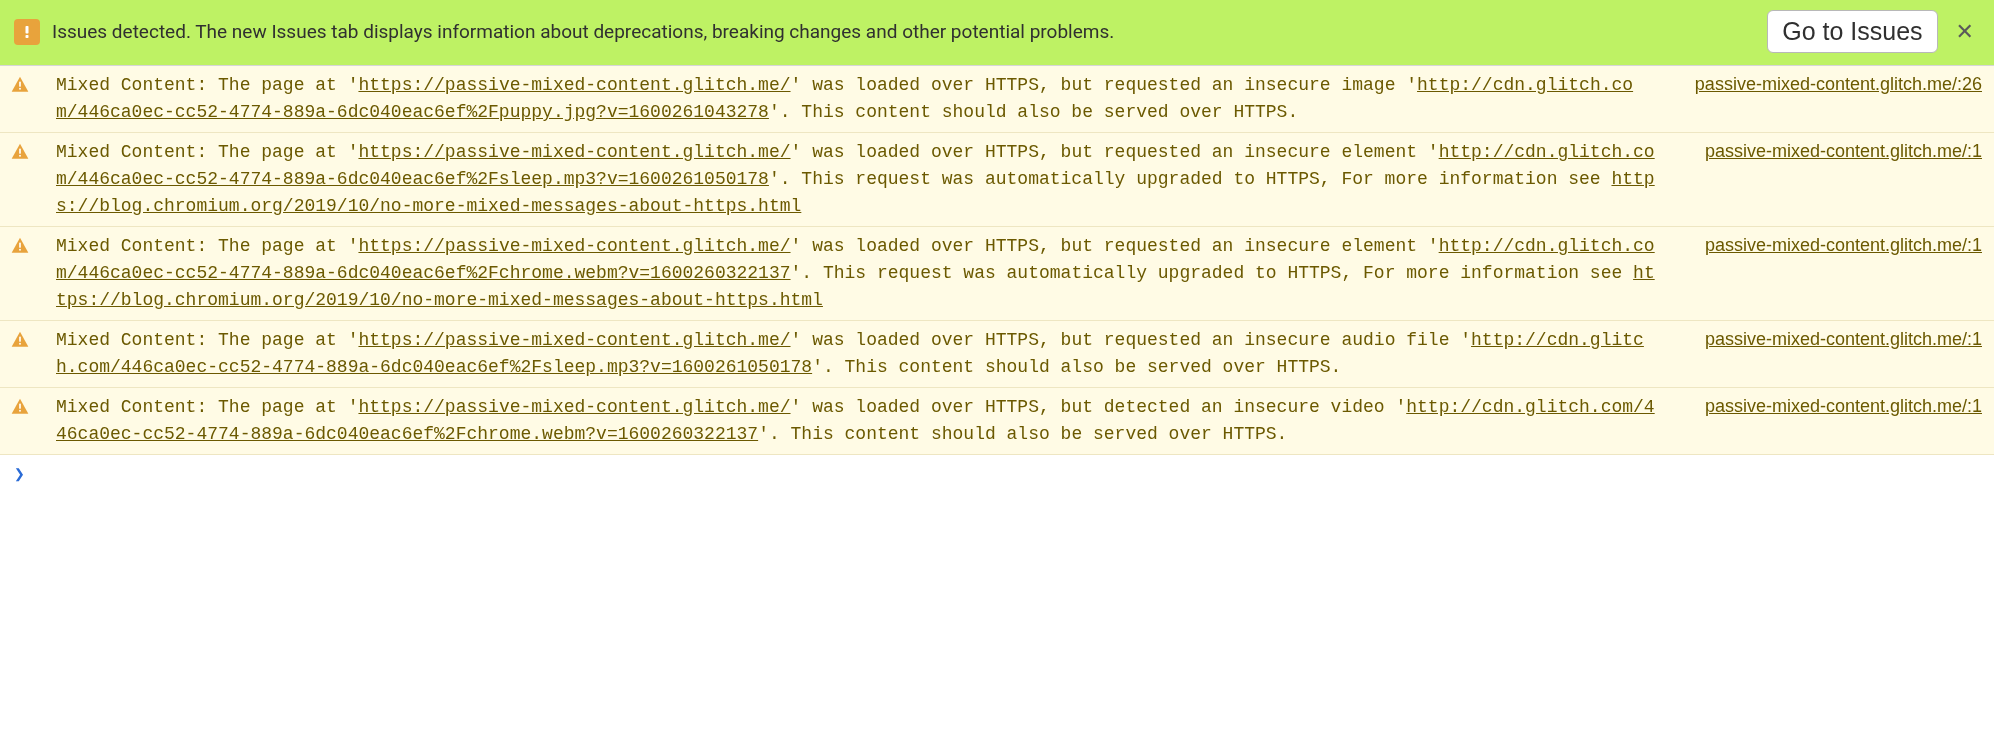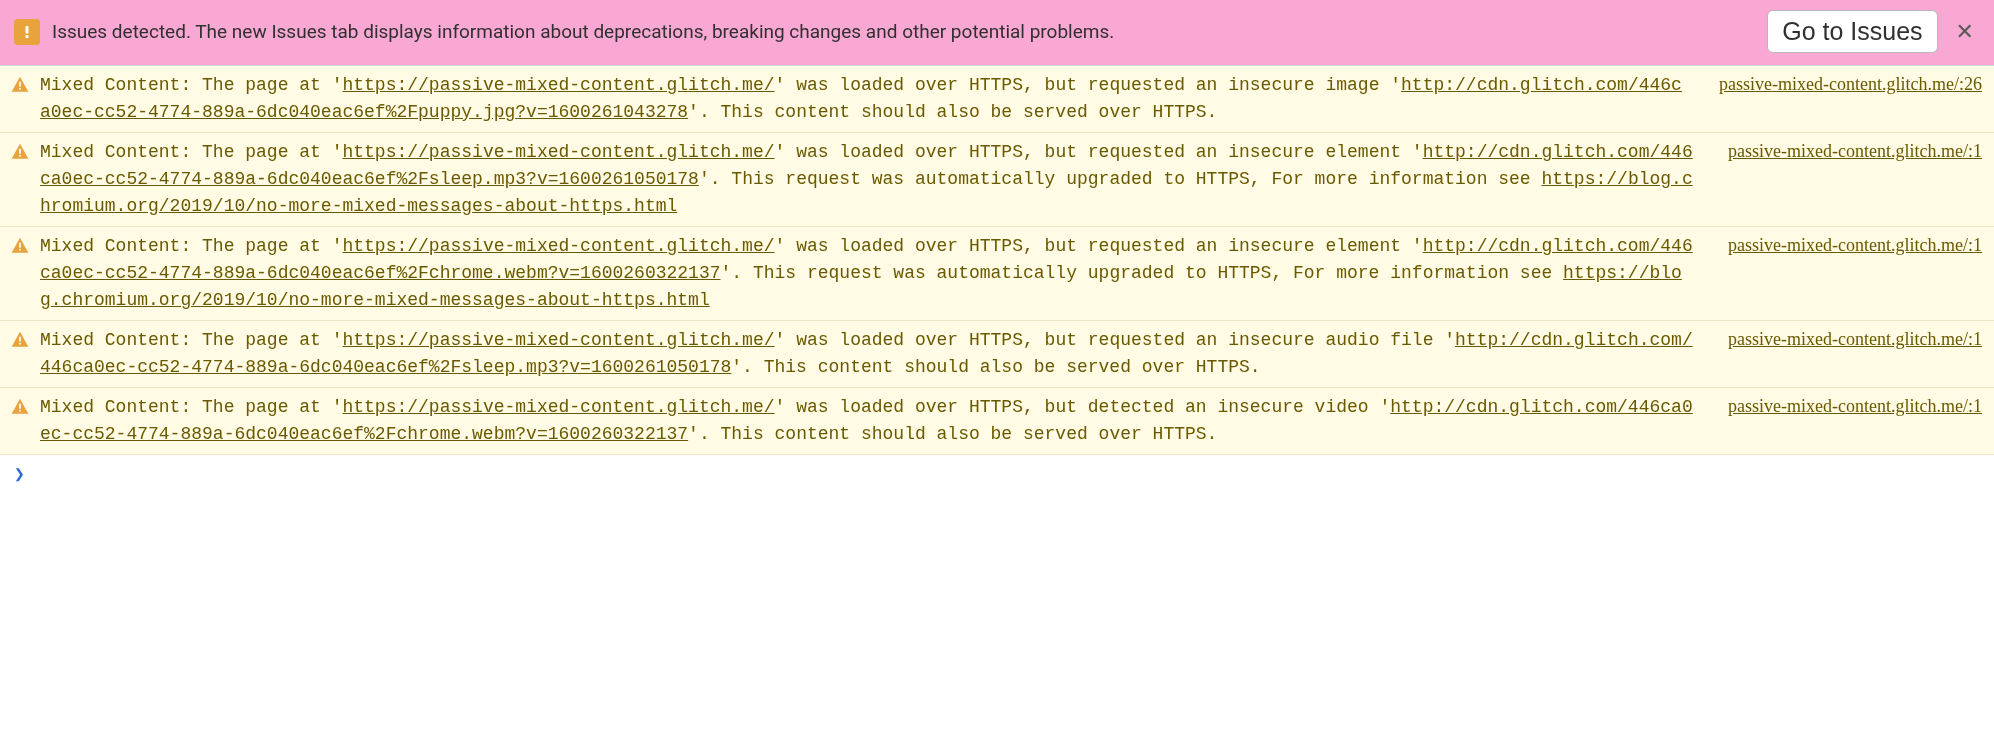--- a/index.html
+++ b/index.html
@@ -8,21 +8,21 @@
     font-size: 14px;
     background: #fff;
     color: #303030;
     width: 1994px;
   }
   .issues-bar {
     display: flex;
     align-items: center;
     padding: 10px 14px 12px 14px;
     border-bottom: 1px solid #d6d6d6;
-    background: #f9a8d4;
+    background: #bef264;
     gap: 12px;
     font-size: 19px;
   }
   .issues-bar .icon-box {
     width: 26px;
     height: 26px;
     background: #e8a33c;
     border-radius: 4px;
     display: flex;
     align-items: center;
@@ -49,21 +49,21 @@
     cursor: pointer;
     line-height: 1;
   }
 
   .warn-row {
     display: flex;
     align-items: flex-start;
     background: #fffbe5;
     border-bottom: 1px solid #eee6c2;
     padding: 6px 12px 6px 10px;
-    gap: 10px;
+    gap: 26px;
   }
   .warn-tri {
     flex-shrink: 0;
     width: 20px;
     height: 20px;
     margin-top: 3px;
   }
   .warn-tri svg { width: 20px; height: 20px; }
   .warn-body {
     flex: 1;
@@ -73,21 +73,21 @@
     color: #6b5900;
     word-break: break-all;
     padding-right: 20px;
   }
   .warn-body .wrap { display: block; }
   .warn-body a.sublink {
     color: #6b5900;
     text-decoration: underline;
   }
   .warn-source {
-    font-family: Liberation Serif, serif;
+    font-family: Liberation Sans, sans-serif;
     font-size: 18px;
     color: #6b5900;
     text-decoration: underline;
     flex-shrink: 0;
     margin-top: 2px;
     cursor: pointer;
     white-space: nowrap;
   }
 
   .prompt-row {

